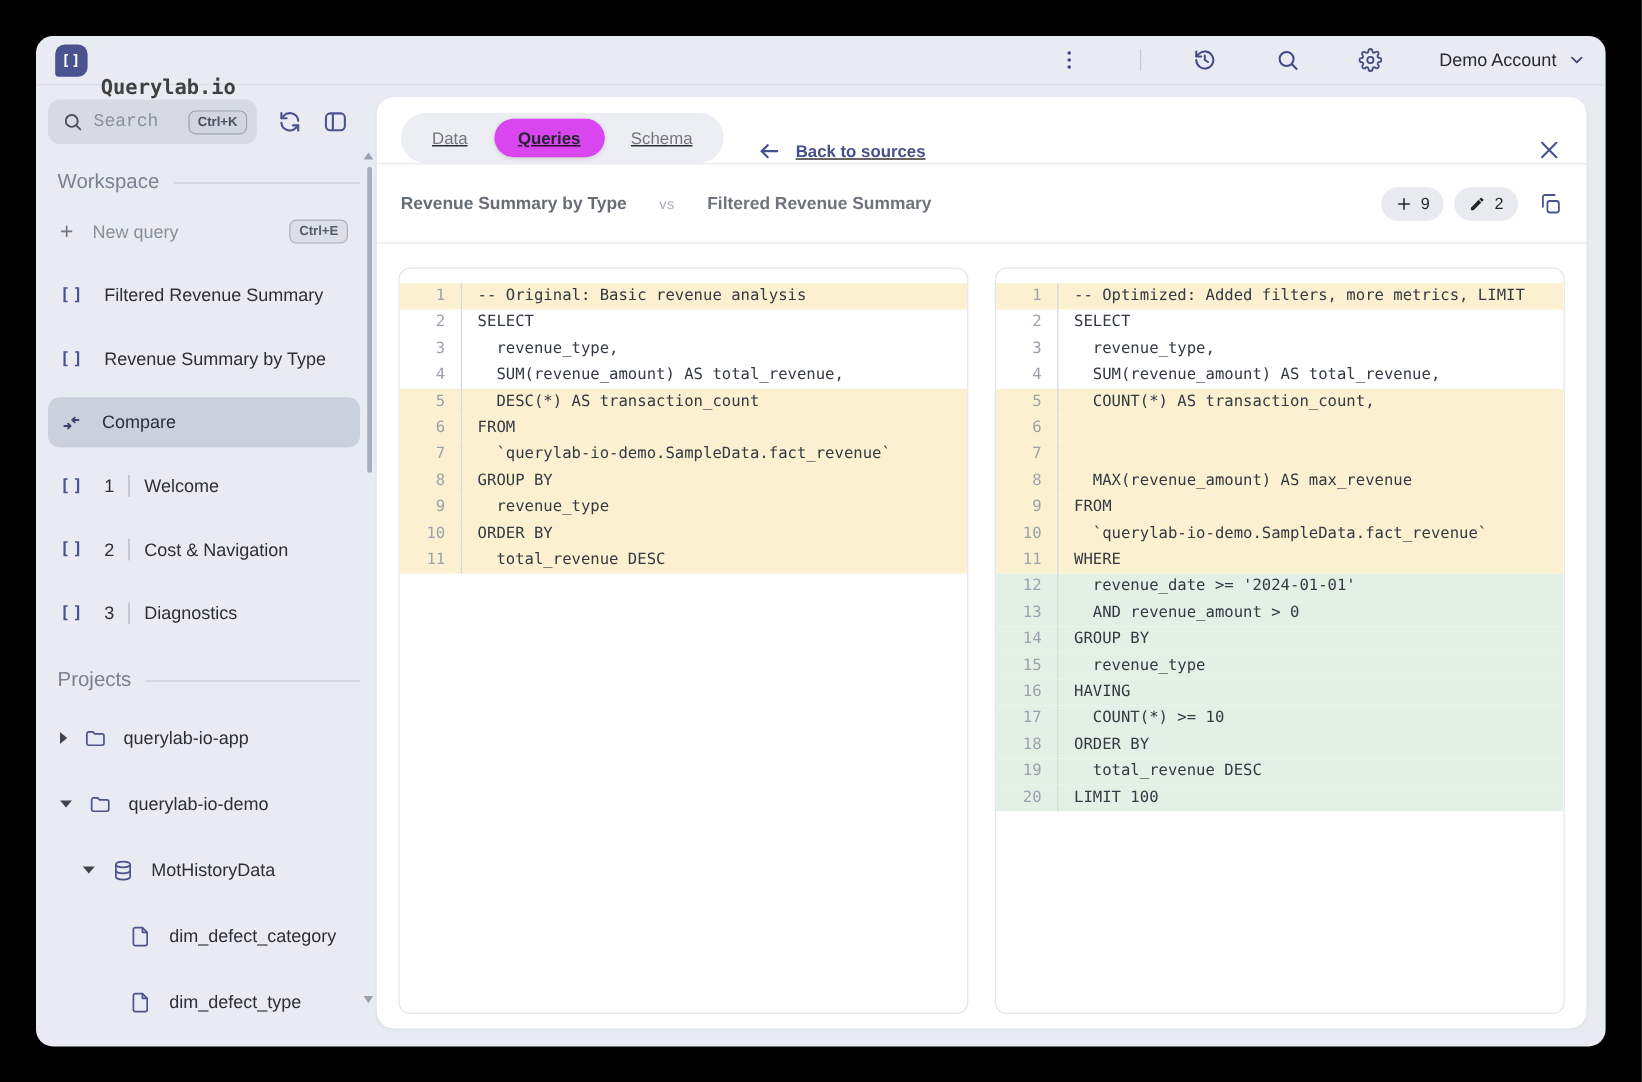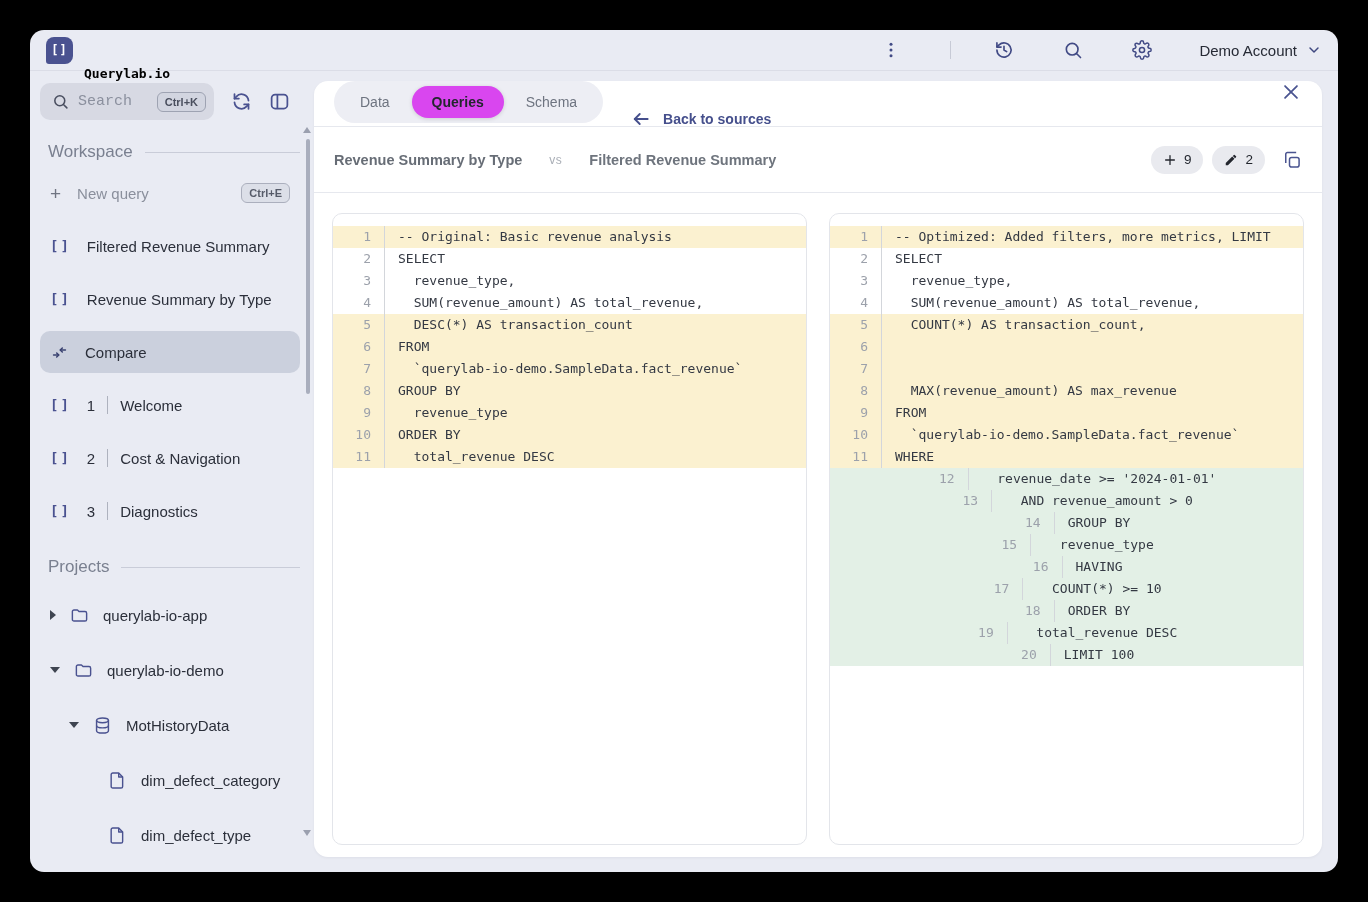--- a/index.html
+++ b/index.html
@@ -13,21 +13,21 @@
     font-family:"Liberation Sans", sans-serif;}
   .window{position:absolute;left:30px;top:30px;width:1308px;height:842px;
     background:var(--win-bg);border-radius:14px;overflow:hidden;}
   
   .topbar{height:41px;display:flex;align-items:center;padding:0 16px;
     border-bottom:1px solid #DBDDE7;}
   .logo{width:27px;height:27px;background:var(--indigo);border-radius:8px 8px 8px 3px;
     color:#fff;display:flex;align-items:center;justify-content:center;
     font-family:"DejaVu Sans Mono",monospace;font-weight:bold;font-size:12px;letter-spacing:1px;}
   .app-title{margin-left:11px;font-family:"DejaVu Sans Mono",monospace;font-weight:bold;
-    font-size:13px;color:#000000;margin-top:46px;}
+    font-size:17px;color:#404040;margin-top:46px;}
   .topbar-right{margin-left:auto;display:flex;align-items:center;color:#414A85;gap:25px;}
   .tb-icon{width:20px;height:20px;display:inline-flex;cursor:pointer;}
   .tb-icon svg{width:100%;height:100%;}
   .tb-sep{width:1px;height:18px;background:#C7CAD6;margin:0 18px;}
   .kebab{margin-right:6px;}
   .hist{margin-right:24px;} .mag{margin-right:24px;} .gear{margin-right:22px;}
   .account{display:flex;align-items:center;gap:9px;font-size:15px;color:#262A35;cursor:pointer;}
   .account .chev{width:16px;height:16px;color:#3F4880;}
   
   .content{display:flex;height:calc(100% - 41px);}
@@ -72,22 +72,22 @@
   .caret.none{width:6px;border:none;}
   .tree-ico{width:19px;height:19px;color:var(--indigo);display:inline-flex;flex:none;}
   .tree-ico svg{width:100%;height:100%;}
   .sb-scroll-thumb{position:absolute;right:4px;top:68px;width:4px;height:255px;
     background:#A9AEBD;border-radius:2px;cursor:grab;}
   .sb-arrow{position:absolute;right:3px;width:0;height:0;
     border-left:4px solid transparent;border-right:4px solid transparent;}
   .sb-arrow.up{top:56px;border-bottom:6px solid #9BA0AF;}
   .sb-arrow.down{bottom:36px;border-top:6px solid #9BA0AF;}
   
-  .tabs-row{height:46px;flex:none;display:flex;align-items:flex-start;padding:0 20px;
-    border-bottom:1px solid var(--panel-border);}
+  .tabs-row{height:56px;flex:none;display:flex;align-items:flex-end;padding:0 20px;
+    border-bottom:1px solid var(--panel-border);text-decoration:underline;}
   .tab-group{background:#EDEEF4;border-radius:24px;padding:5px 6px;display:flex;gap:2px;}
   .tab{padding:8px 20px;border-radius:18px;font-size:14px;color:#6E7480;cursor:pointer;white-space:nowrap;}
   .tab.active{background:#d946ef;color:#23262E;font-weight:bold;
     box-shadow:0 1px 4px rgba(0,0,0,.14);}
   .back-link{margin-left:28px;display:flex;align-items:center;gap:12px;cursor:pointer;
     color:#454F8C;font-size:14px;font-weight:bold;margin-top:28px;}
   .back-link svg{width:20px;height:20px;}
   .close-btn{margin-left:auto;width:22px;height:22px;color:#4A5490;cursor:pointer;}
   .close-btn svg{width:100%;height:100%;}
   .compare-header{height:66px;flex:none;display:flex;align-items:center;padding:0 20px;
@@ -100,21 +100,21 @@
     display:flex;align-items:center;gap:7px;font-size:13.5px;color:#1F232B;cursor:pointer;}
   .badge svg{width:14px;height:14px;color:#23262E;}
   .copy-btn{width:20px;height:20px;color:#4A5490;margin-left:8px;cursor:pointer;}
   .copy-btn svg{width:100%;height:100%;}
   
   .code-area{flex:1;display:flex;gap:22px;padding:20px 18px 12px 18px;min-height:0;}
   .code-panel{flex:1;border:1px solid #E3E5EA;border-radius:10px;padding:12px 0;
     overflow:hidden;font-family:"DejaVu Sans Mono",monospace;font-size:13px;}
   .crow{display:flex;height:22px;line-height:22px;overflow:hidden;}
   .crow.h-y{background:var(--hl-yellow);}
-  .crow.h-g{background:var(--hl-green);justify-content:center;}
+  .crow.h-g{background:var(--hl-green);}
   .gut{width:52px;flex:none;text-align:right;padding-right:13px;color:var(--line-num);
     border-right:1px solid #D3D6DB;}
   .codeline{padding-left:13px;white-space:pre;color:var(--code-text);}
 </style>
 </head>
 <body>
 
 <div class="window">
 
   <div class="topbar">

